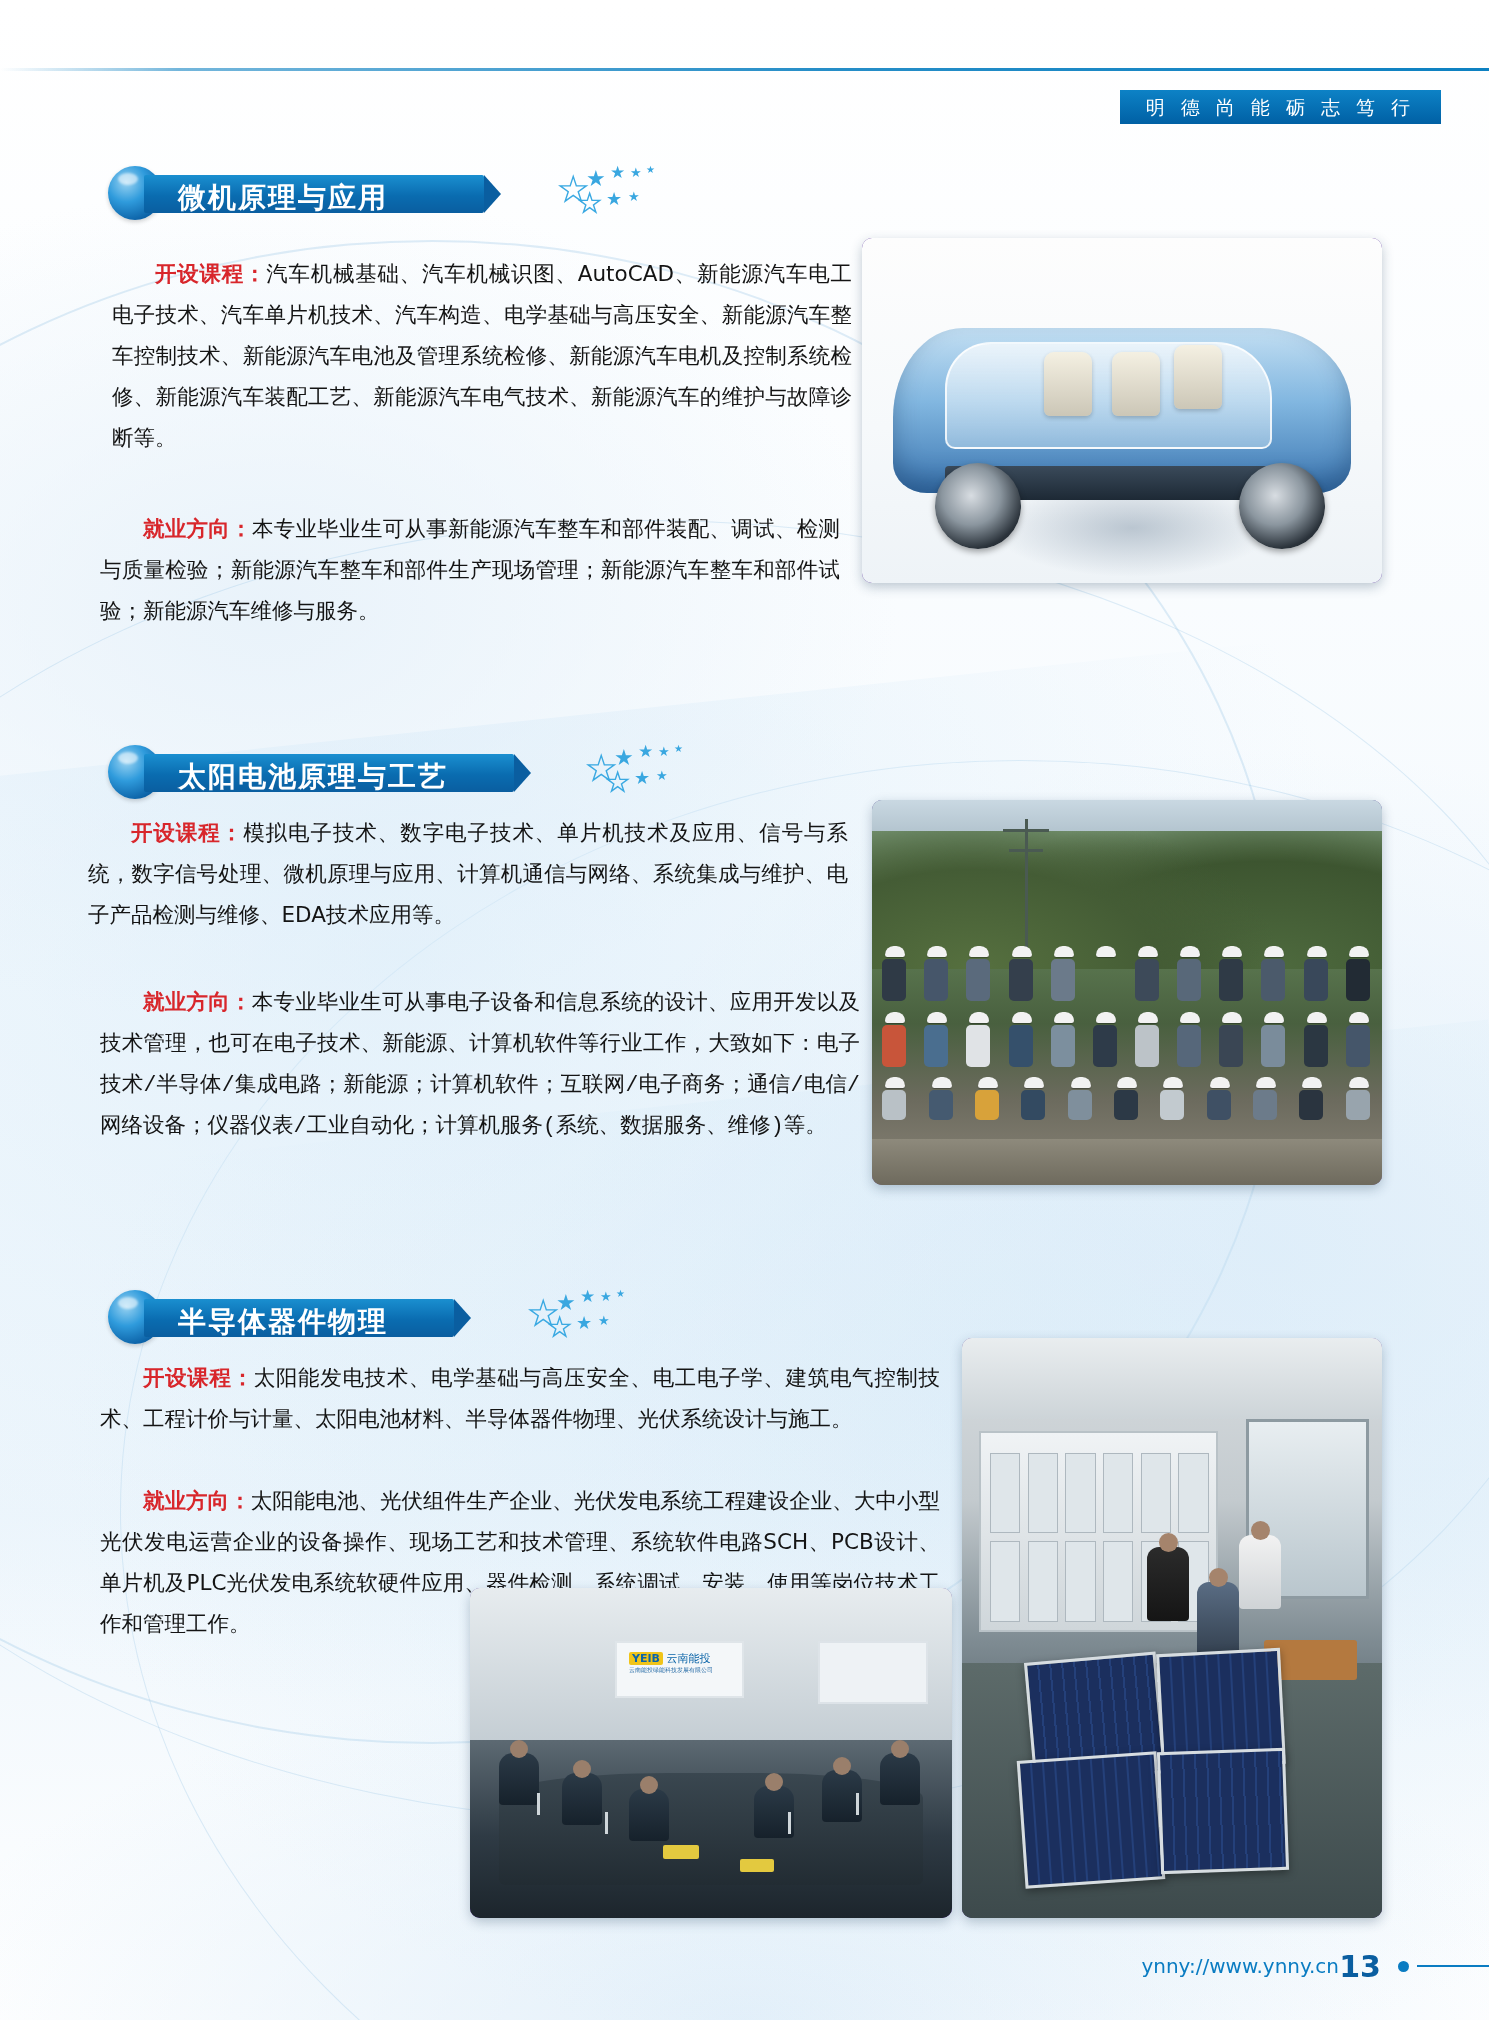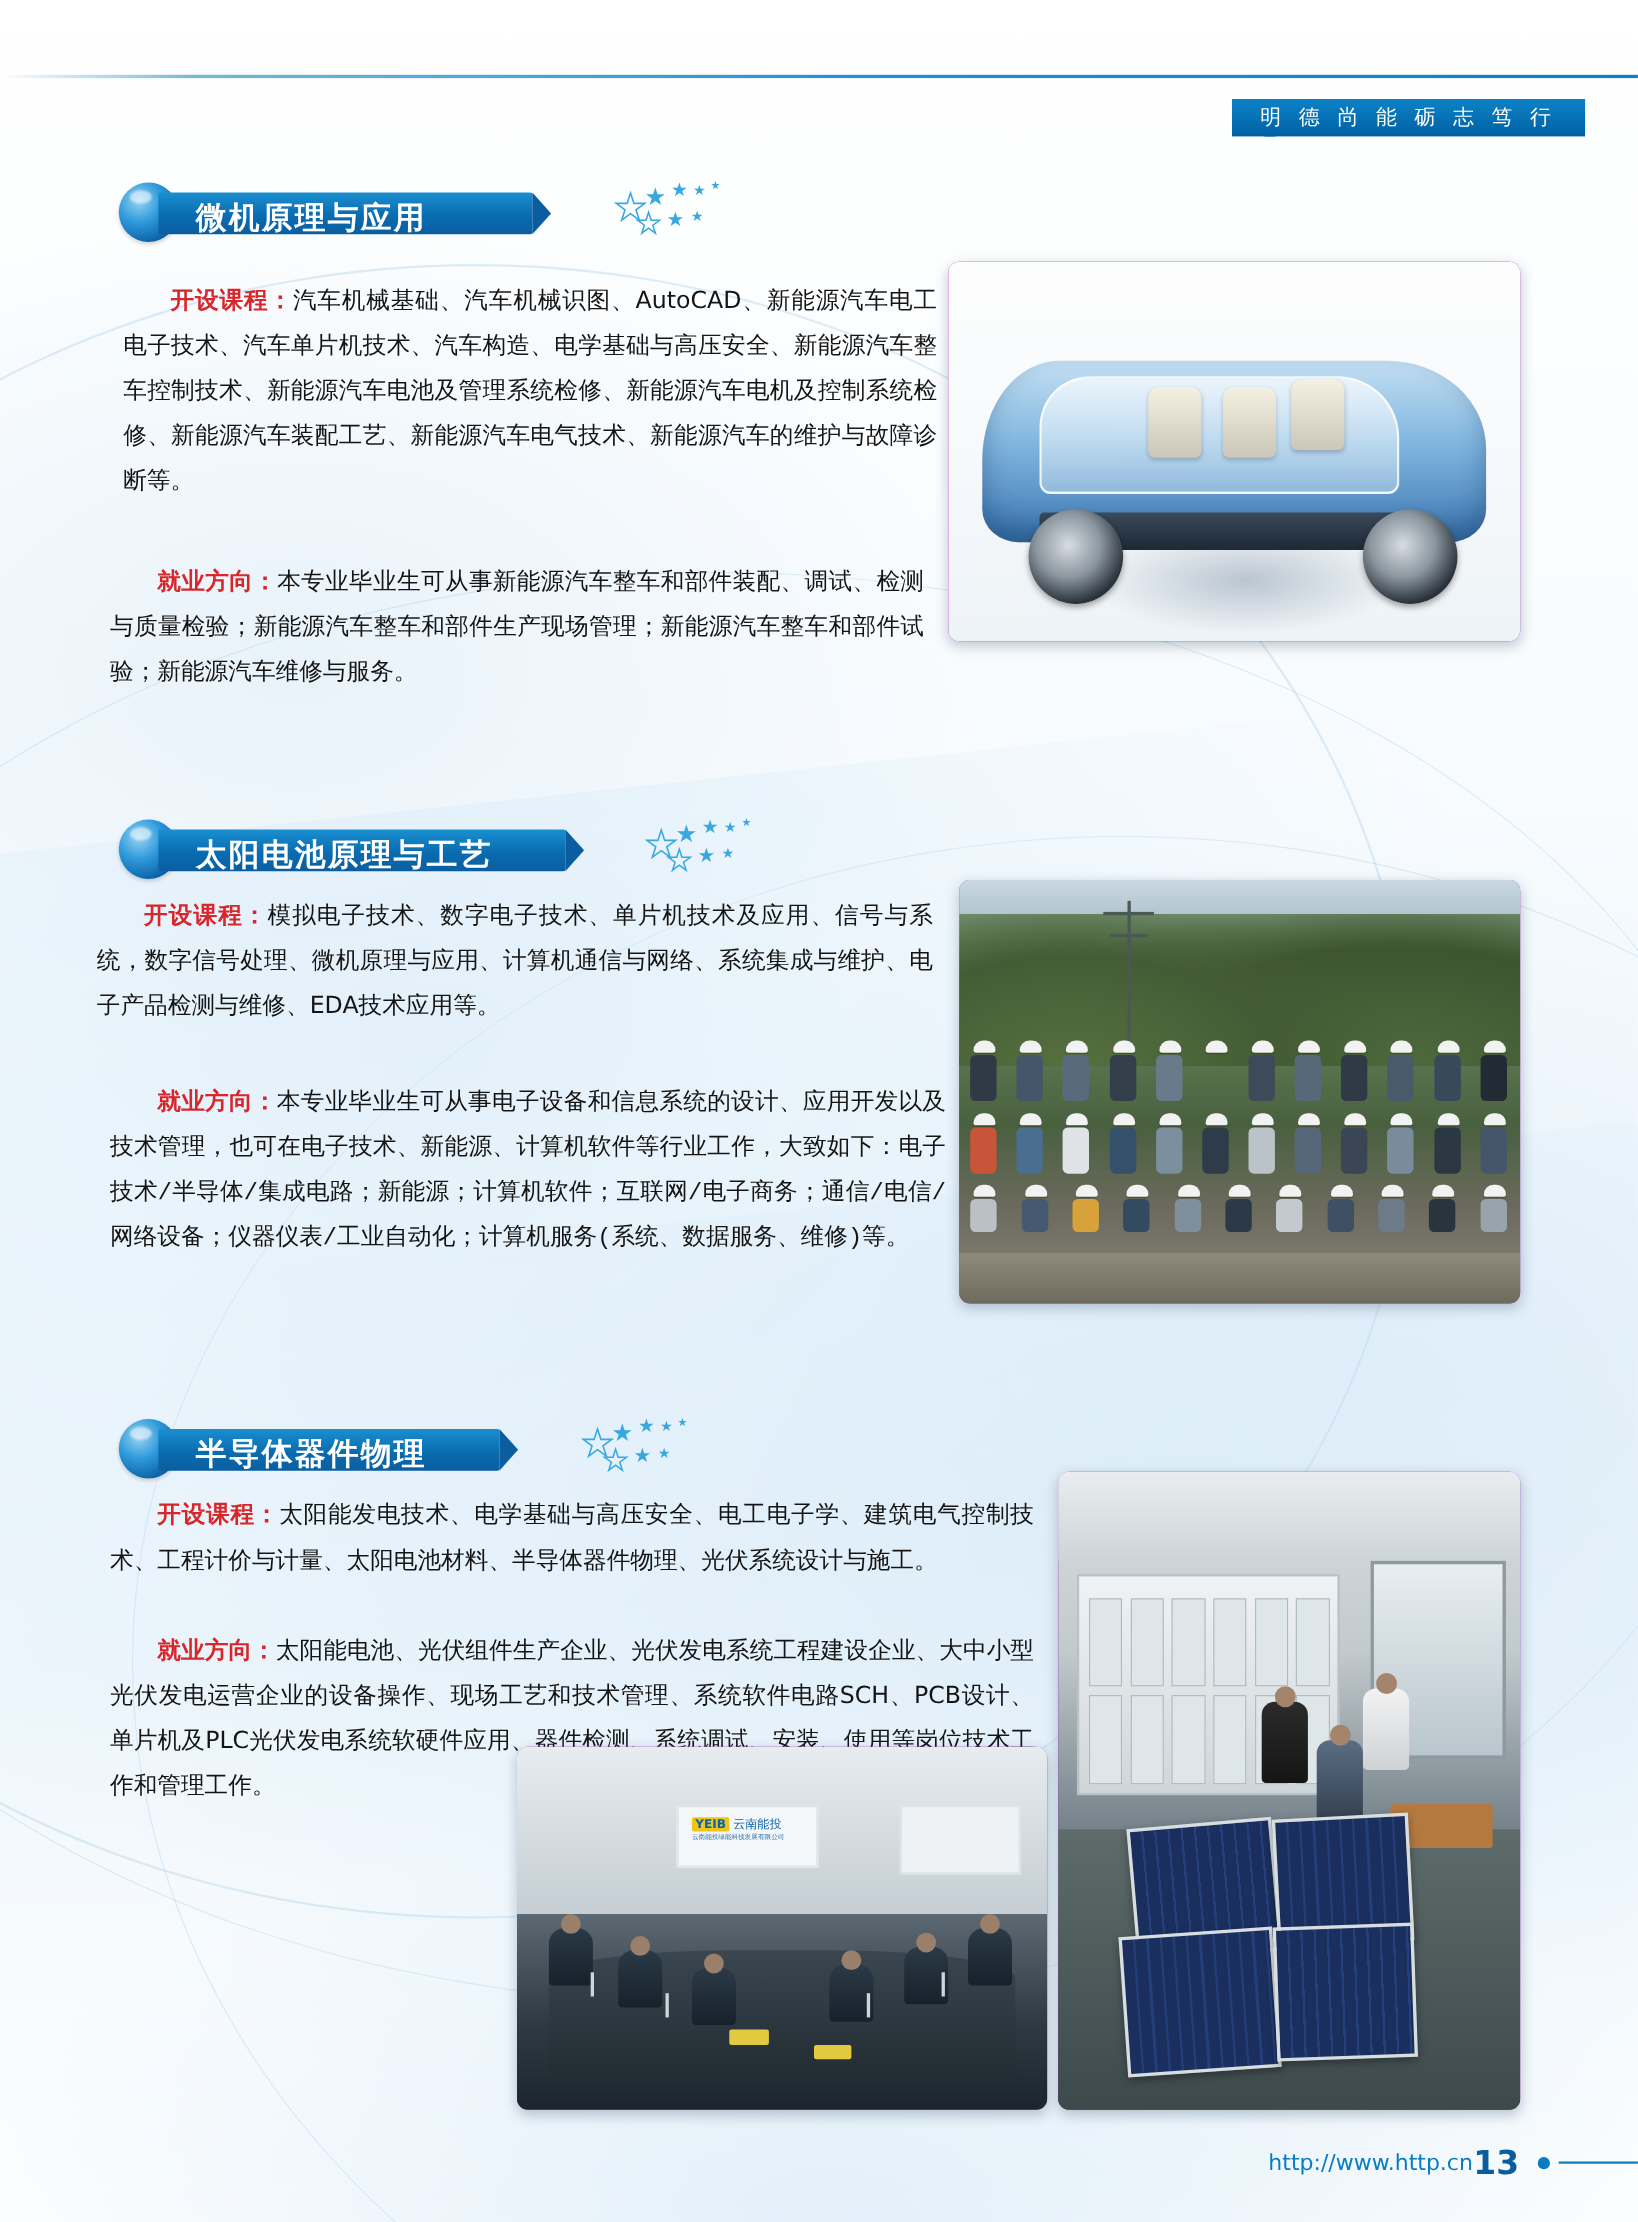--- a/index.html
+++ b/index.html
@@ -153,21 +153,21 @@
     font-weight: bold;
   }
   .indent { text-indent: 43px; }
 
   
   .photo {
     position: absolute;
     border-radius: 10px;
     overflow: hidden;
     box-shadow: 0 4px 12px rgba(30,60,90,0.28);
-    background: #a21caf;
+    background: #4c1d95;
   }
   .photo .inner { position: absolute; inset: 0; }
 
   
   .ph-car .inner {
     background:
       radial-gradient(ellipse 200px 70px at 52% 84%, rgba(120,140,160,0.45) 0%, rgba(255,255,255,0) 70%),
       linear-gradient(180deg, #fdfdfd 0%, #f6f9fb 55%, #eef3f7 100%);
   }
   .car-body {
@@ -614,16 +614,16 @@
     <div class="sl-person" style="left:66%; top:34%; background:linear-gradient(180deg,#f2f2f2,#cfd3d6);"></div>
     <div class="sl-person" style="left:56%; top:42%; background:linear-gradient(180deg,#5a6d84,#33404f);"></div>
 
     <div class="sl-panel p1"></div>
     <div class="sl-panel p2"></div>
     <div class="sl-panel p3"></div>
     <div class="sl-panel p4"></div>
   </div>
 </div>
 
-<div class="footer-url">http://www.http.cn</div>
+<div class="footer-url">ynny://www.ynny.cn</div>
 <div class="footer-page">13</div>
 <div class="footer-dot"></div>
 <div class="footer-line"></div>
 
 </body></html>

